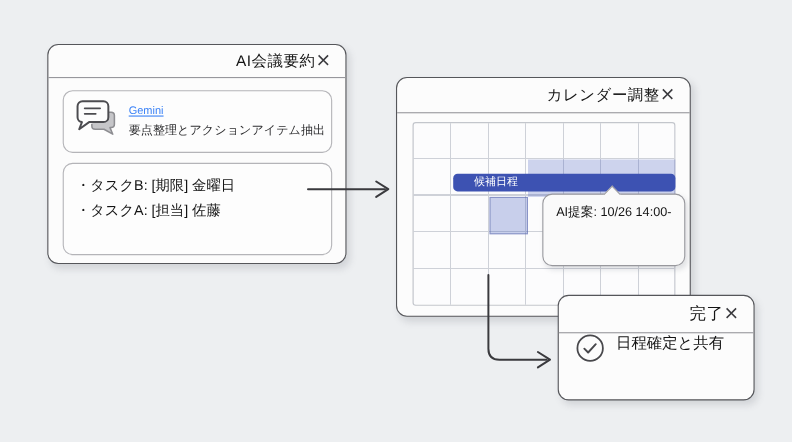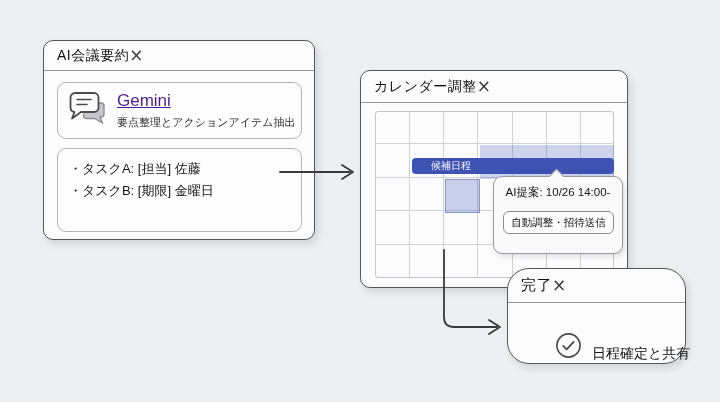--- a/index.html
+++ b/index.html
@@ -9,39 +9,39 @@
     font-family:"Liberation Sans",sans-serif;
     color:#141414;
   }
   .card{
     position:absolute;background:#fcfcfc;
     border:1.5px solid #55565a;border-radius:10px;
     box-shadow:3px 4px 7px rgba(90,95,105,0.18);
     box-sizing:border-box;
   }
   .card-header{
-    display:flex;align-items:center;justify-content:flex-start;
+    display:flex;align-items:center;justify-content:flex-end;
     padding:0 13px;border-bottom:1px solid #97979c;
   }
   .card-title{font-size:14px;color:#141414;letter-spacing:0.5px;}
   .close-btn{
     font-size:17px;line-height:1;color:#3a3a3e;font-weight:400;
     background:none;border:none;padding:0;margin:0;cursor:default;
     font-family:"DejaVu Sans",sans-serif;
   }
 
   
   #summary-card{left:43px;top:40px;width:272px;height:200px;}
   #summary-card .card-header{height:29px;}
   .gemini-box{
     position:absolute;left:13px;top:41px;width:245px;height:57px;
     border:1.2px solid #b4b4b8;border-radius:9px;background:#fdfdfd;
     display:flex;align-items:center;gap:9px;padding:0 10px;box-sizing:border-box;
   }
-  .gemini-name{font-size:17px;color:#4c1d95;text-decoration:underline;}
+  .gemini-name{font-size:10px;color:#3b82f6;text-decoration:underline;}
   .gemini-desc{font-size:11px;color:#2e2e30;margin-top:4px;white-space:nowrap;}
   .tasks-box{
     position:absolute;left:13px;top:107px;width:245px;height:84px;
     border:1.2px solid #b4b4b8;border-radius:9px;background:#fdfdfd;
     padding:9px 11px;box-sizing:border-box;
   }
   .task-line{font-size:13px;line-height:22px;color:#141414;white-space:nowrap;}
 
   
   #calendar-card{left:360px;top:70px;width:268px;height:218px;z-index:2;}
@@ -65,21 +65,21 @@
   }
   .event-bar{
     position:absolute;left:36px;top:46px;width:202px;height:16px;
     background:#3d52b2;border-radius:4px;
     color:#ffffff;font-size:10px;line-height:16px;padding-left:19px;
     box-sizing:border-box;white-space:nowrap;
   }
 
   
   #ai-tooltip{
-    position:absolute;left:493px;top:176px;width:130px;height:78px;
+    position:absolute;left:493px;top:176px;width:130px;height:66px;
     background:#fafafa;border:1.2px solid #98989d;border-radius:9px;
     box-shadow:2px 3px 5px rgba(90,95,105,0.16);z-index:4;box-sizing:border-box;
   }
   .tooltip-notch{
     position:absolute;left:57px;top:-6.5px;width:11px;height:11px;
     background:#fafafa;transform:rotate(45deg);
     border-left:1.2px solid #98989d;border-top:1.2px solid #98989d;
     box-sizing:border-box;
   }
   .tooltip-text{
@@ -87,26 +87,26 @@
   }
   .tooltip-button{
     position:absolute;left:9px;top:34px;width:111px;height:23px;
     background:#fcfcfc;border:1.2px solid #8c8c90;border-radius:6px;
     font-size:10.5px;color:#141414;
     display:flex;align-items:center;justify-content:center;
     font-family:"Liberation Sans",sans-serif;padding:0;white-space:nowrap;
   }
 
   
-  #done-card{left:507px;top:268px;width:179px;height:96px;z-index:5;border-radius:22px;}
+  #done-card{left:507px;top:268px;width:179px;height:96px;z-index:5;}
   #done-card .card-header{height:33px;}
   #done-card .card-title{font-size:15px;}
   .done-content{
     position:absolute;left:0;top:34px;width:100%;height:60px;
-    display:flex;align-items:flex-end;gap:10px;padding:0 15px;box-sizing:border-box;margin-left:32px;
+    display:flex;align-items:flex-start;gap:10px;padding:0 15px;box-sizing:border-box;
   }
   .done-text{font-size:14px;color:#141414;white-space:nowrap;}
 
   
   #arrows{position:absolute;left:0;top:0;width:720px;height:402px;z-index:6;pointer-events:none;}
 </style>
 </head>
 <body>
 
 <div class="card" id="summary-card">
@@ -124,42 +124,41 @@
         <line x1="9" y1="13.5" x2="19" y2="13.5" stroke="#4c4c50" stroke-width="1.6" stroke-linecap="round"></line>
       </svg>
     </span>
     <span>
       <div class="gemini-name">Gemini</div>
       <div class="gemini-desc">要点整理とアクションアイテム抽出</div>
     </span>
   </div>
 
   <div class="tasks-box">
+    <div class="task-line">・タスクB: [期限] 金曜日</div>
     <div class="task-line">・タスクA: [担当] 佐藤</div>
-    <div class="task-line">・タスクB: [期限] 金曜日</div>
   </div>
 </div>
 
 <div class="card" id="calendar-card">
   <div class="card-header">
     <span class="card-title">カレンダー調整</span>
     <button class="close-btn">×</button>
   </div>
 
   <div class="calendar-grid">
     <div class="cal-highlight-row"></div>
     <div class="cal-selected-cell"></div>
     <div class="event-bar">候補日程</div>
   </div>
 </div>
 
 <div id="ai-tooltip">
   <div class="tooltip-notch"></div>
   <div class="tooltip-text">AI提案: 10/26 14:00-</div>
-  <button class="tooltip-button">自動調整・招待送信</button>
 </div>
 
 <div class="card" id="done-card">
   <div class="card-header">
     <span class="card-title">完了</span>
     <button class="close-btn">×</button>
   </div>
   <div class="done-content">
     <span>
       <svg width="27" height="27" viewBox="0 0 28 28">

